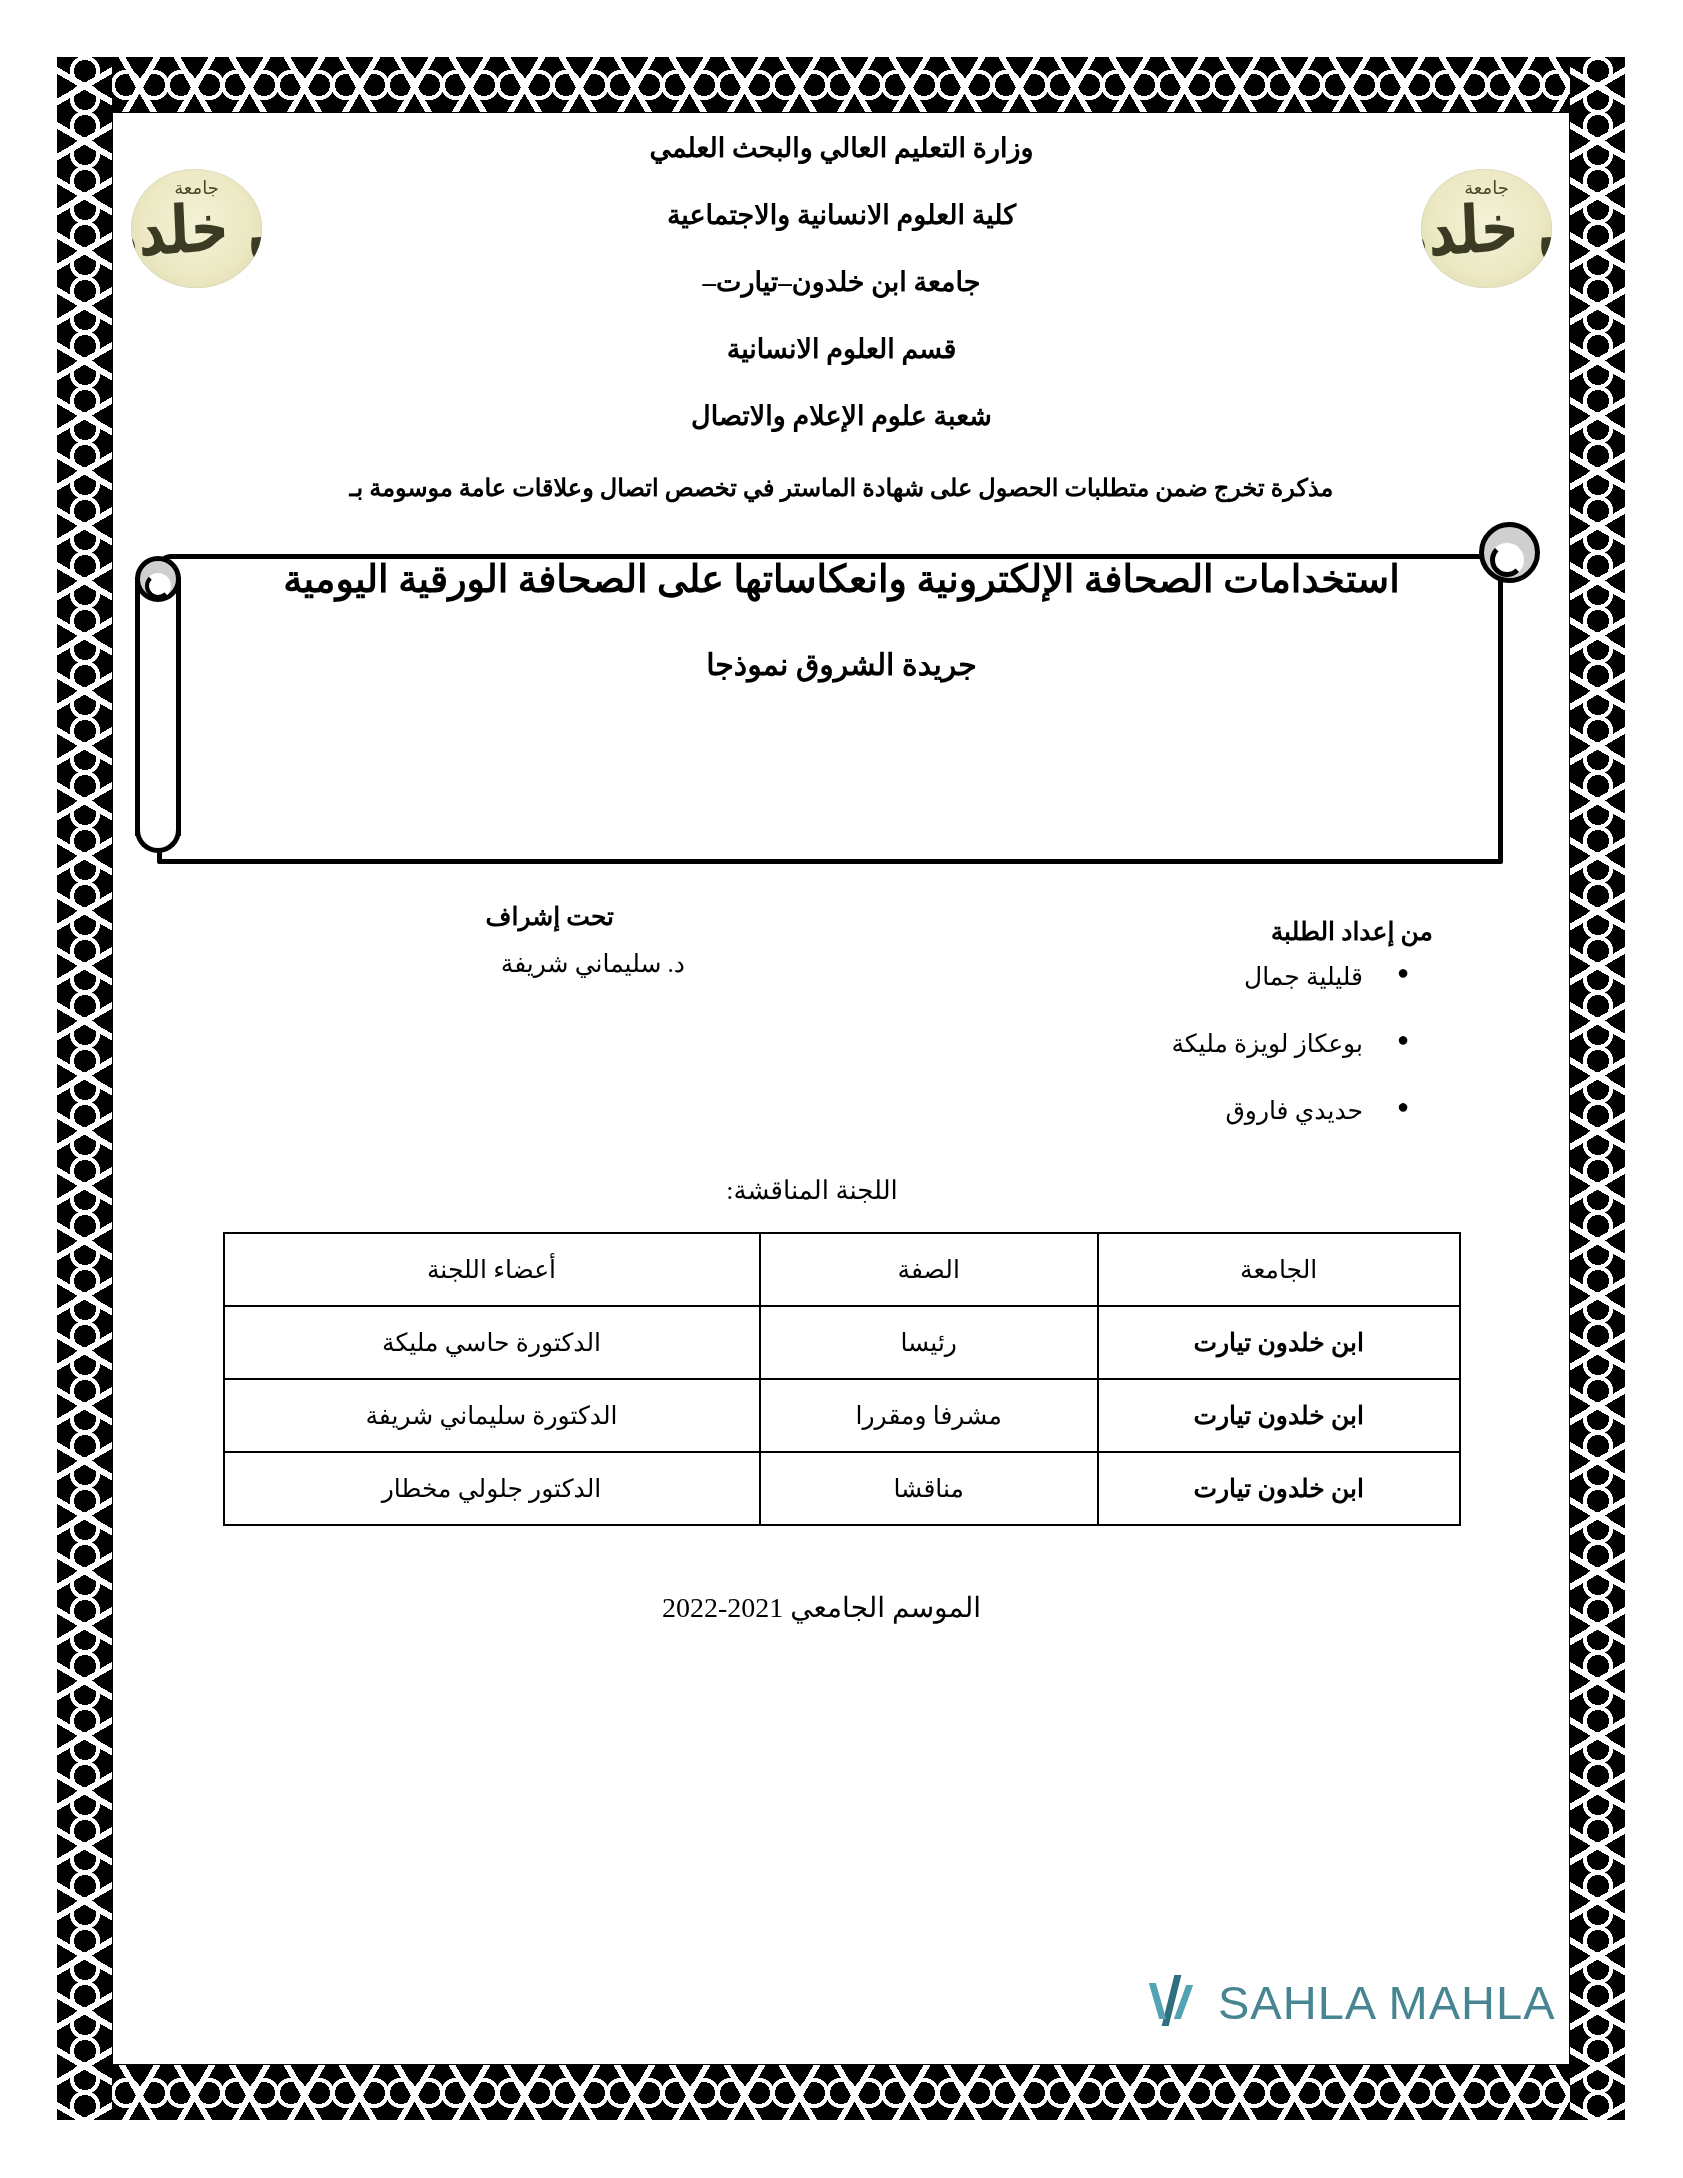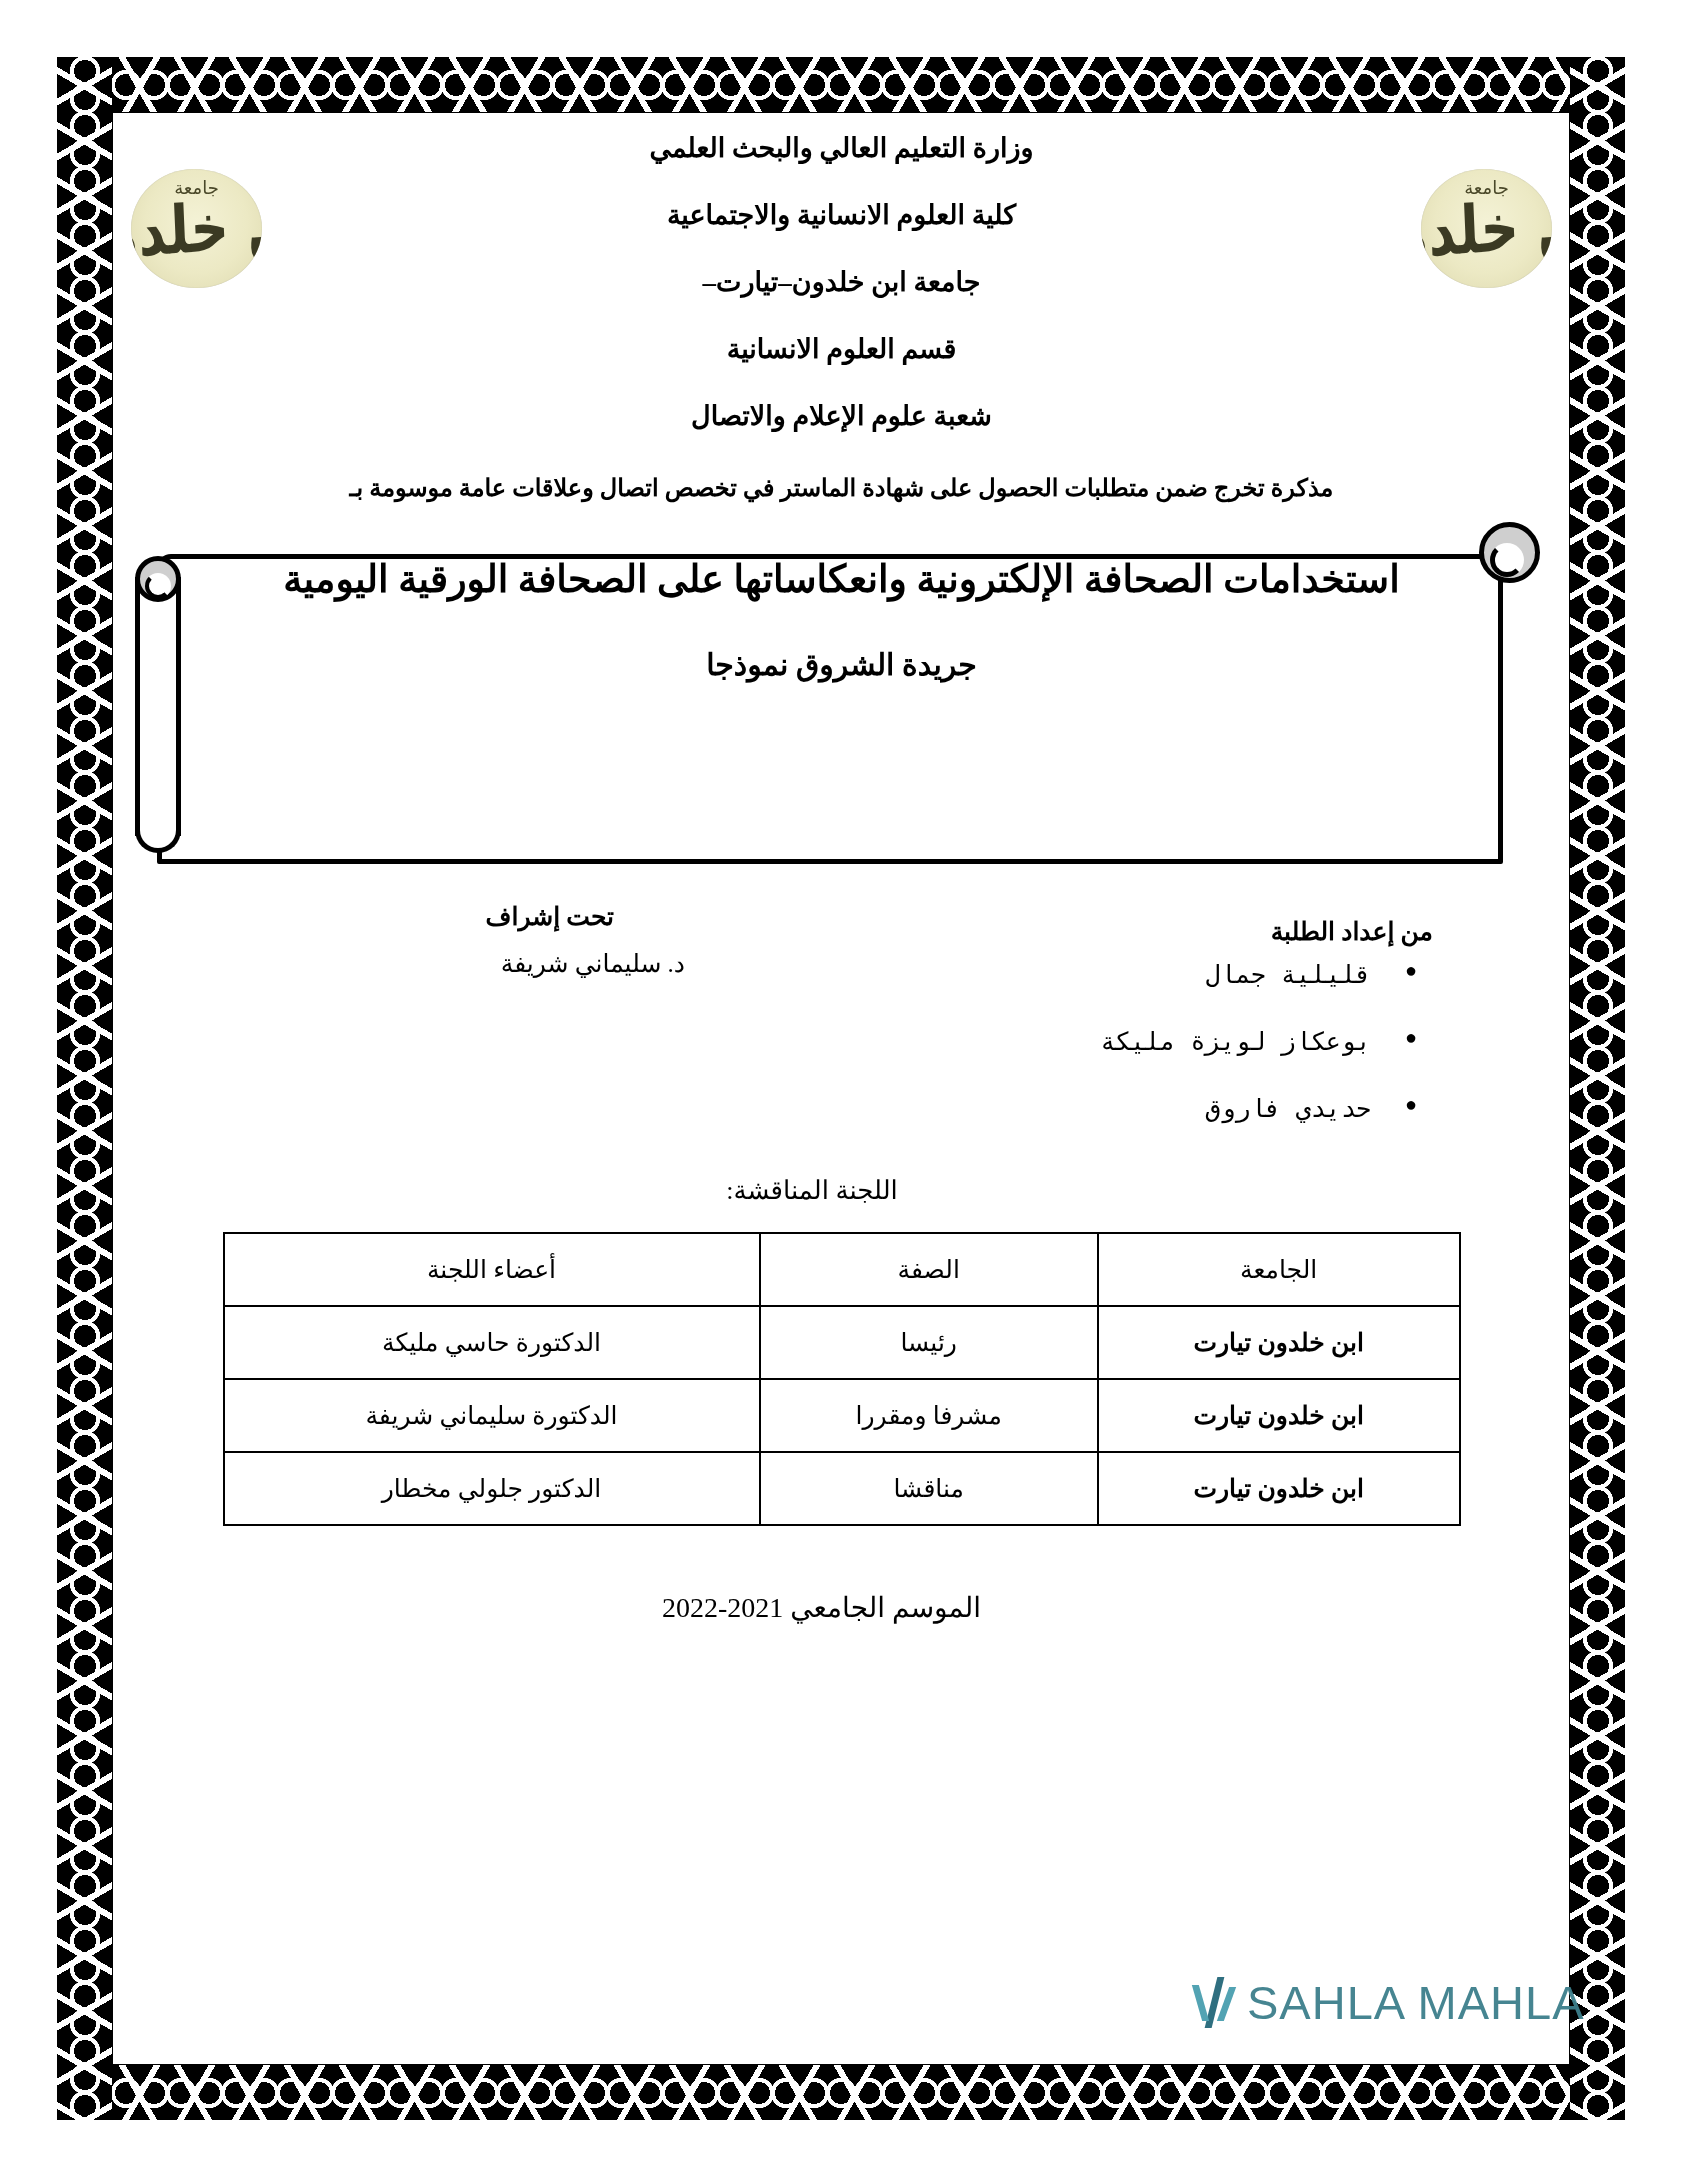--- a/index.html
+++ b/index.html
@@ -251,23 +251,22 @@
     font-size: 25px;
     font-weight: bold;
     color: #000;
     margin-bottom: 18px;
   }
   .people-col-right .people-head { padding-right: 95px; margin-top: 15px; }
   .people-col-left  .people-head { padding-right: 83px; }
 
   ul.students {
     list-style: none;
-    margin: 8px;
+    margin: 16px;
     padding: 0 149px 0 0;
-    font-family: Liberation Mono, monospace;
   }
   ul.students li {
     position: relative;
     font-size: 25px;
     line-height: 1.0;
     color: #000;
     margin-bottom: 42px;
     padding-right: 0;
   }
   ul.students li::before {
@@ -319,25 +318,24 @@
     font-size: 28px;
     color: #000;
     margin-top: 65px;
     padding-right: 40px;
     direction: rtl;
   }
 
   
   .watermark {
     position: absolute;
-    left: 1191px;
+    left: 1148px;
     top: 1975px;
     display: flex;
-    align-items: center;
-    gap: 10px;
+    gap: 24px;
     z-index: 30;
     pointer-events: none;
   }
   .watermark-text {
     font-family: "Liberation Sans", sans-serif;
     font-size: 47px;
     letter-spacing: 1px;
     color: #3d7f8c;
     opacity: .95;
     white-space: nowrap;

